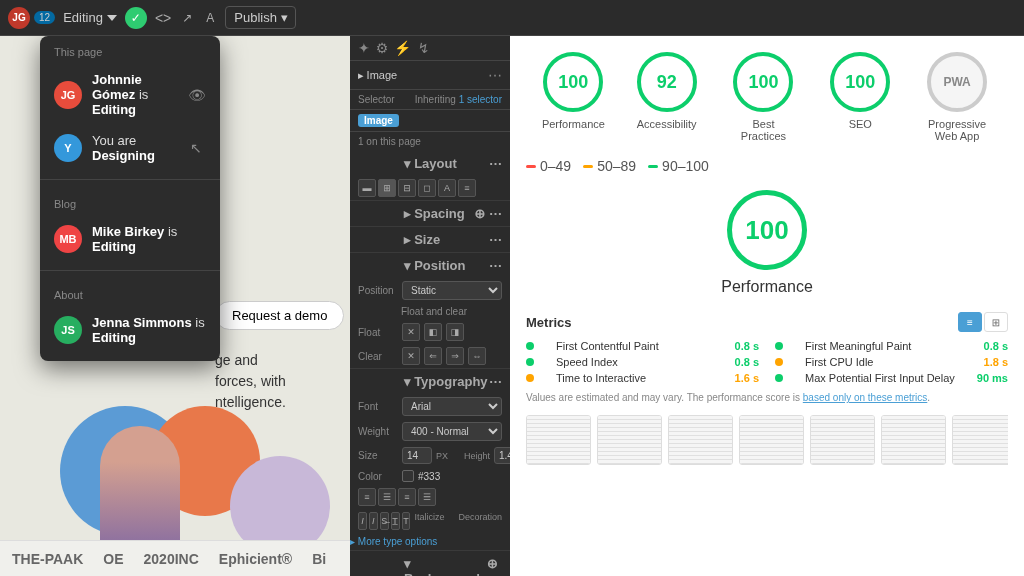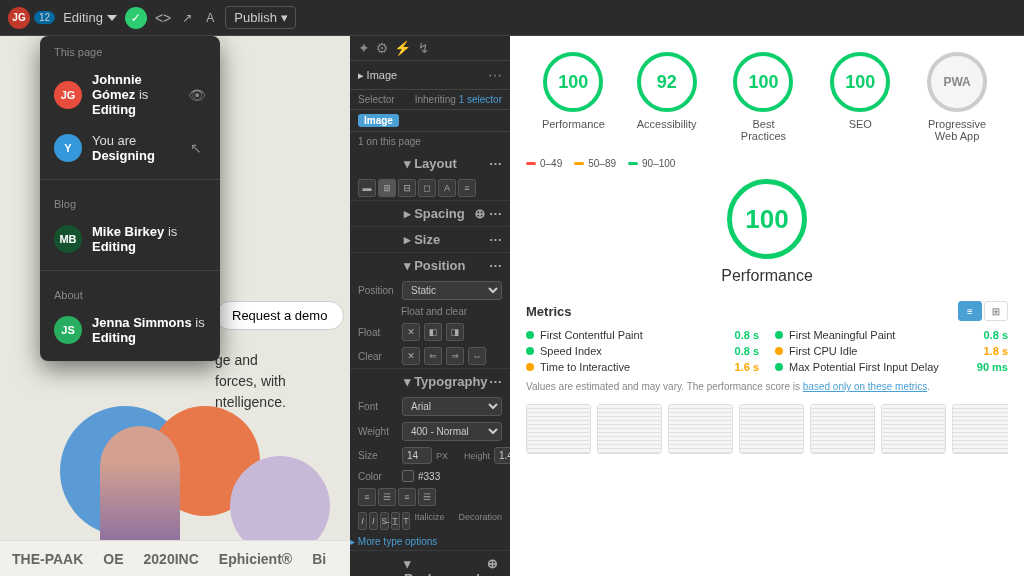--- a/index.html
+++ b/index.html
@@ -118,21 +118,21 @@
     }
     .dropdown-avatar {
       width: 28px; height: 28px;
       border-radius: 50%;
       flex-shrink: 0;
       display: flex; align-items: center; justify-content: center;
       font-size: 11px; color: white; font-weight: bold;
       background: #e74c3c;
     }
     .dropdown-avatar.blue { background: #3498db; }
-    .dropdown-avatar.orange { background: #14532d; }
+    .dropdown-avatar.orange { background: #ef4444; }
     .dropdown-avatar.green { background: #27ae60; }
     .dropdown-text {
       color: #ddd;
       font-size: 13px;
       flex: 1;
     }
     .dropdown-text strong { color: white; }
     .dropdown-eye {
       color: #888;
       font-size: 14px;
@@ -317,22 +317,22 @@
       font-weight: bold;
     }
     .score-circle.green { border-color: #0cce6b; color: #0cce6b; }
     .score-circle.gray { border-color: #ccc; color: #888; background: #f5f5f5; }
     .score-label { font-size: 11px; color: #555; text-align: center; max-width: 70px; }
 
     .legend-row {
       display: flex;
       align-items: center;
       gap: 12px;
-      margin-bottom: 10px;
-      font-size: 10px;
+      margin-bottom: 16px;
+      font-size: 14px;
       color: #555;
     }
     .legend-item { display: flex; align-items: center; gap: 4px; }
     .legend-dot { width: 10px; height: 3px; border-radius: 2px; }
     .legend-dot.red { background: #ff4e42; }
     .legend-dot.orange { background: #ffa400; }
     .legend-dot.green { background: #0cce6b; }
 
     .big-score-section {
       display: flex;
@@ -379,21 +379,21 @@
 
     .metrics-grid {
       display: grid;
       grid-template-columns: 1fr 1fr;
       gap: 4px 16px;
       margin-bottom: 8px;
     }
     .metric-row {
       display: flex;
       align-items: center;
-      gap: 6px;
+      gap: 22px;
       font-size: 11px;
     }
     .metric-dot { width: 8px; height: 8px; border-radius: 50%; flex-shrink: 0; }
     .metric-dot.green { background: #0cce6b; }
     .metric-dot.orange { background: #ffa400; }
     .metric-name { color: #333; flex: 1; }
     .metric-value { font-weight: 600; color: #0cce6b; }
     .metric-value.orange { color: #ffa400; }
 
     .metrics-note { font-size: 10px; color: #888; margin-bottom: 12px; }

